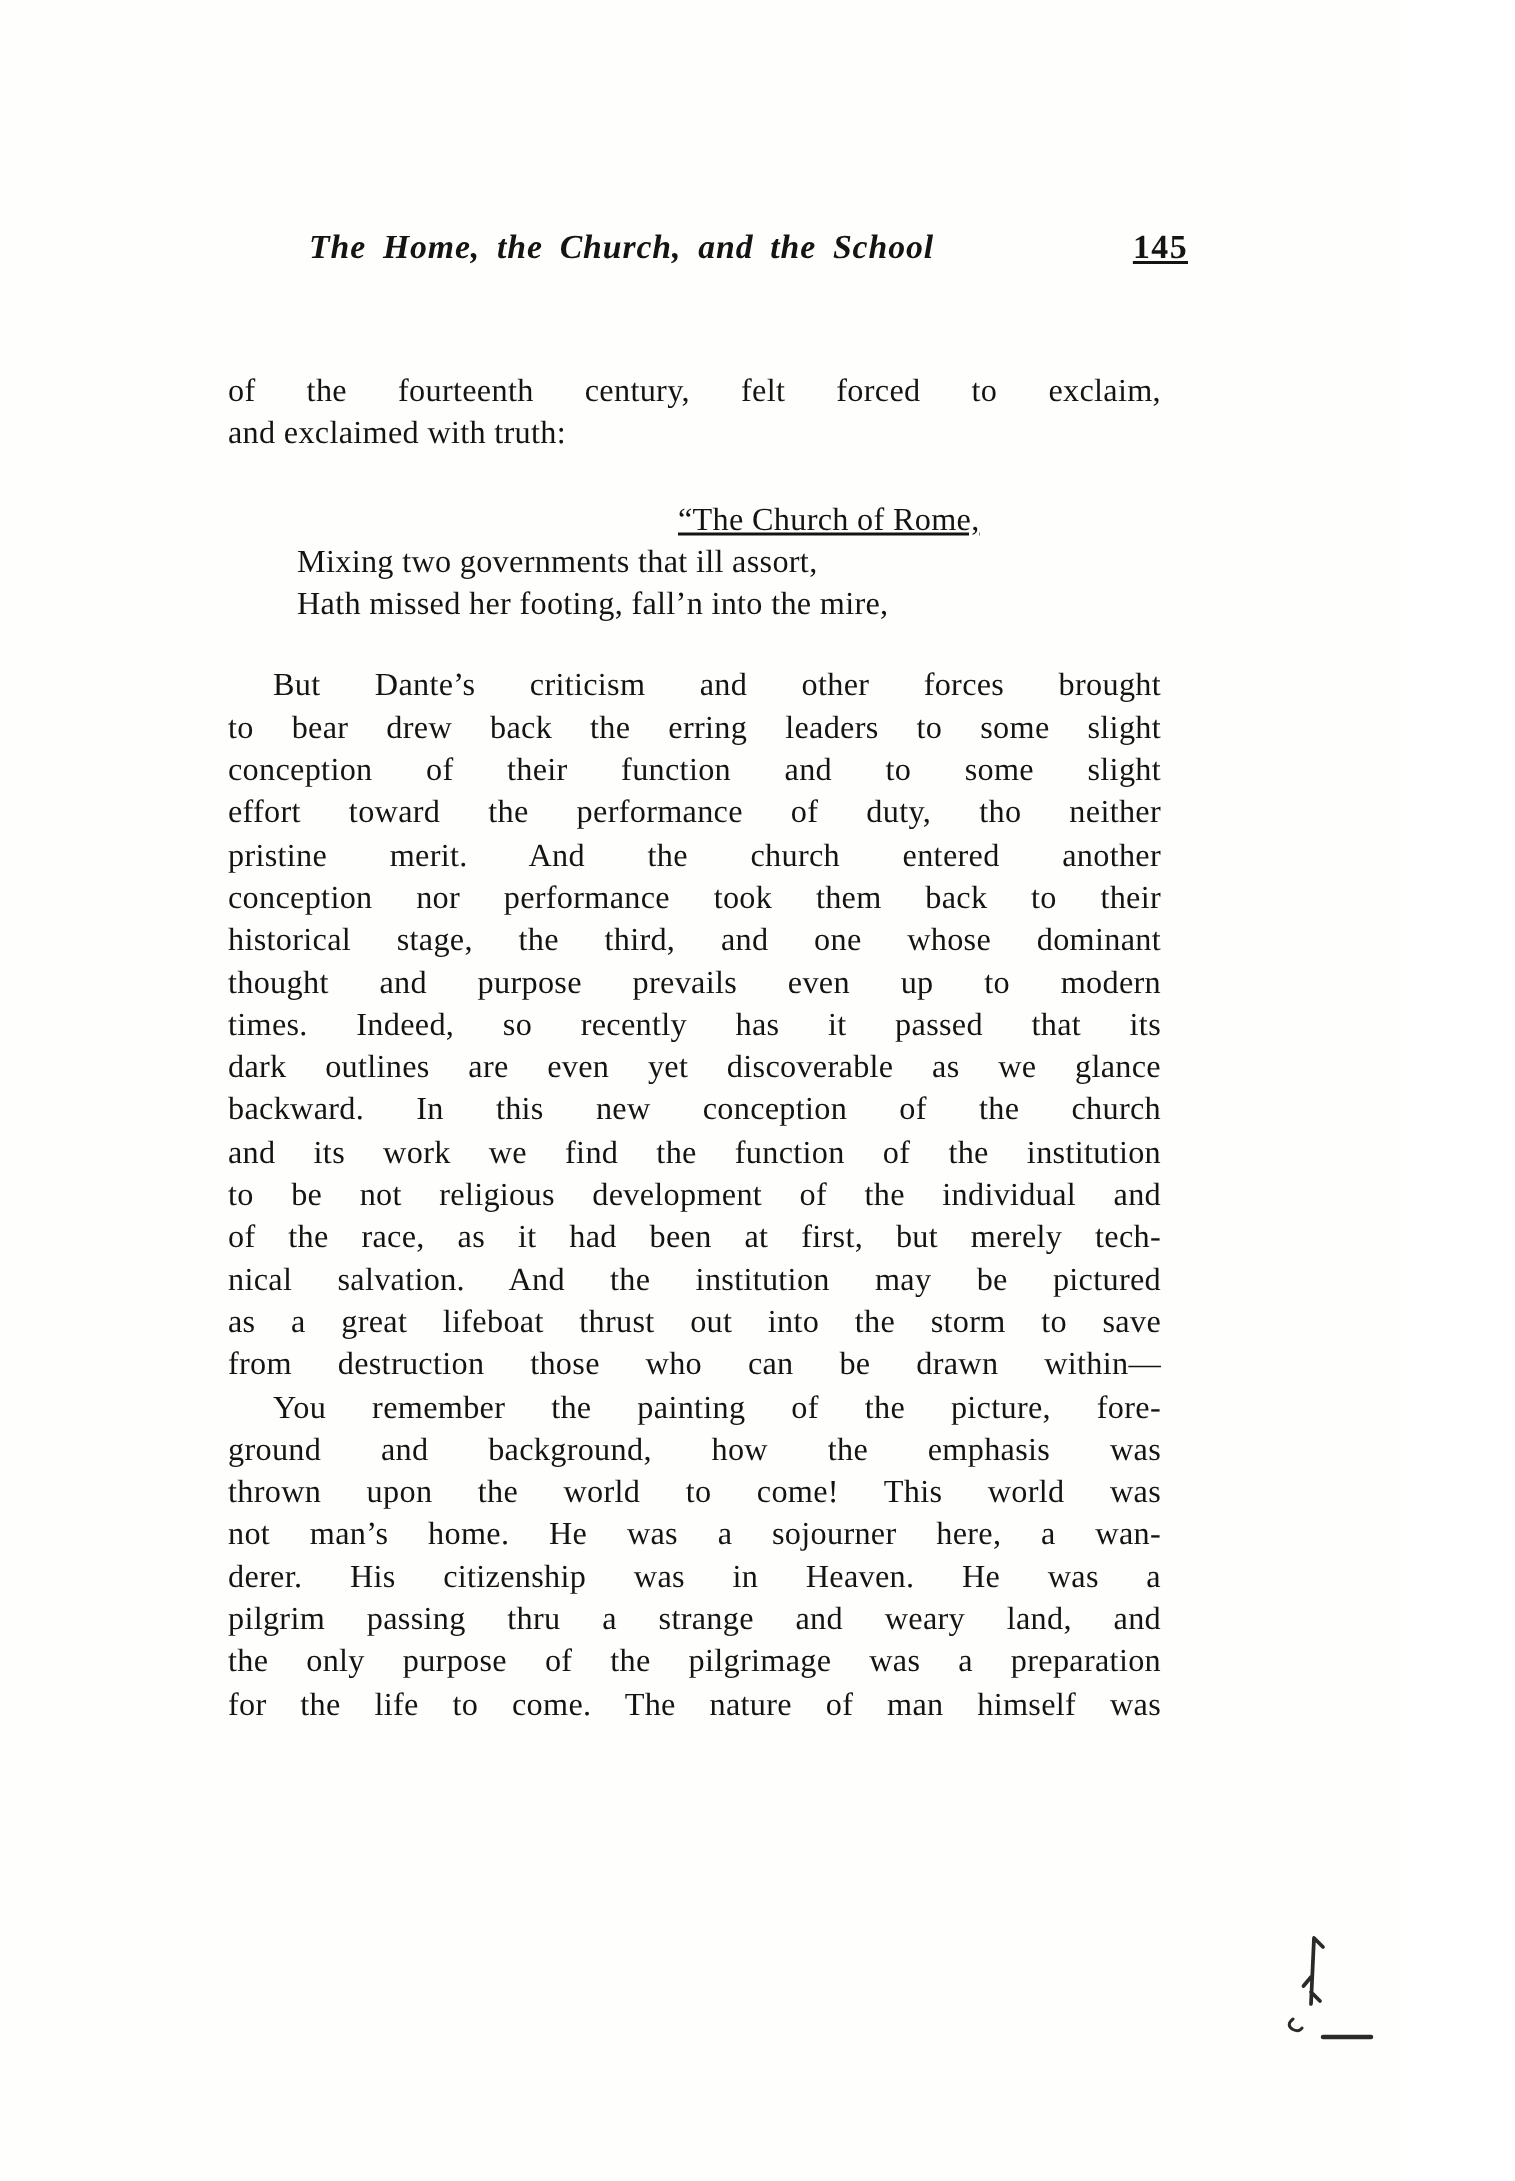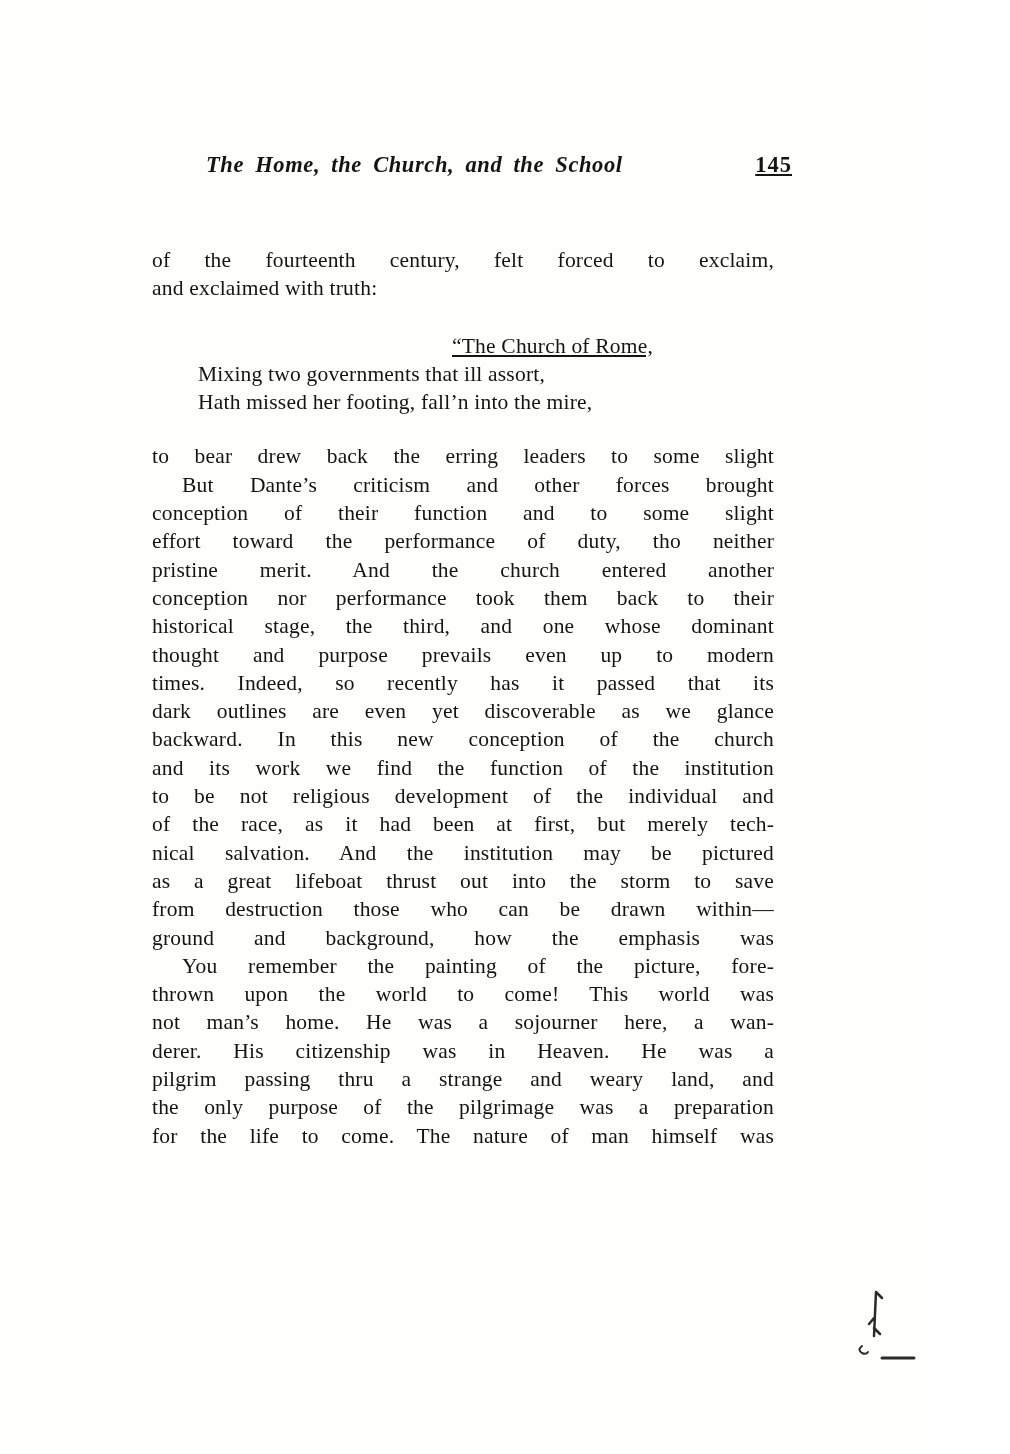--- a/index.html
+++ b/index.html
@@ -100,42 +100,42 @@
       <div class="line short">and exclaimed with truth:</div>
     </div>
 
     <div class="verse">
       <div class="line deep-indent">“The Church of Rome,</div>
       <div class="line">Mixing two governments that ill assort,</div>
       <div class="line">Hath missed her footing, fall’n into the mire,</div>
     </div>
 
     <div>
+      <div class="line indent">But Dante’s criticism and other forces brought</div>
       <div class="line">to bear drew back the erring leaders to some slight</div>
-      <div class="line indent">But Dante’s criticism and other forces brought</div>
       <div class="line">conception of their function and to some slight</div>
       <div class="line">effort toward the performance of duty, tho neither</div>
       <div class="line">pristine merit. And the church entered another</div>
       <div class="line">conception nor performance took them back to their</div>
       <div class="line">historical stage, the third, and one whose dominant</div>
       <div class="line">thought and purpose prevails even up to modern</div>
       <div class="line">times. Indeed, so recently has it passed that its</div>
       <div class="line">dark outlines are even yet discoverable as we glance</div>
       <div class="line">backward. In this new conception of the church</div>
       <div class="line">and its work we find the function of the institution</div>
       <div class="line">to be not religious development of the individual and</div>
       <div class="line">of the race, as it had been at first, but merely tech-</div>
       <div class="line">nical salvation. And the institution may be pictured</div>
       <div class="line">as a great lifeboat thrust out into the storm to save</div>
       <div class="line">from destruction those who can be drawn within—</div>
     </div>
 
     <div>
+      <div class="line indent">You remember the painting of the picture, fore-</div>
       <div class="line">ground and background, how the emphasis was</div>
-      <div class="line indent">You remember the painting of the picture, fore-</div>
       <div class="line">thrown upon the world to come! This world was</div>
       <div class="line">not man’s home. He was a sojourner here, a wan-</div>
       <div class="line">derer. His citizenship was in Heaven. He was a</div>
       <div class="line">pilgrim passing thru a strange and weary land, and</div>
       <div class="line">the only purpose of the pilgrimage was a preparation</div>
       <div class="line">for the life to come. The nature of man himself was</div>
     </div>
 
   </div>
 

